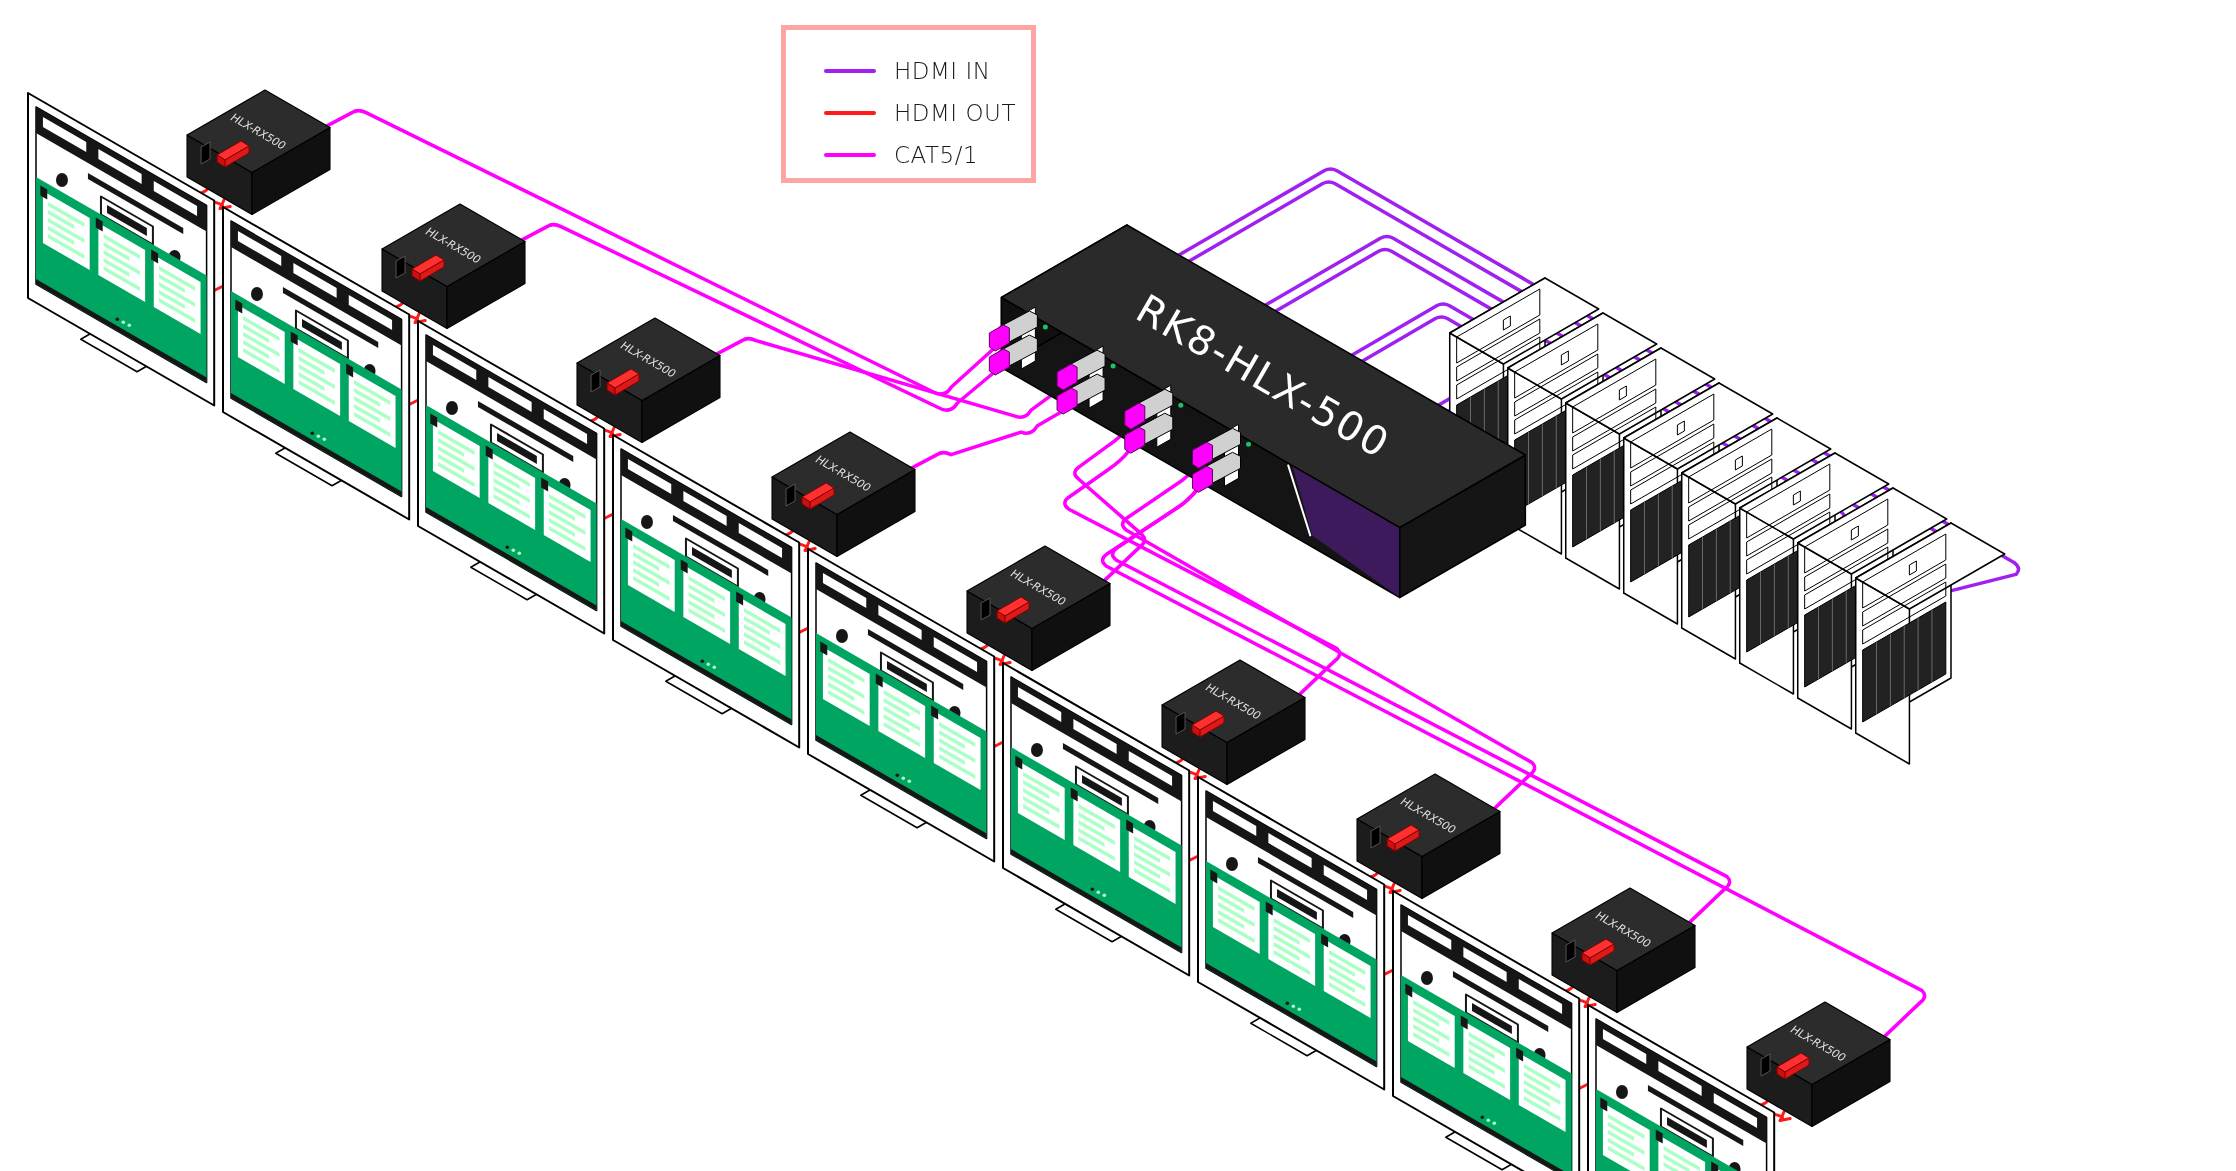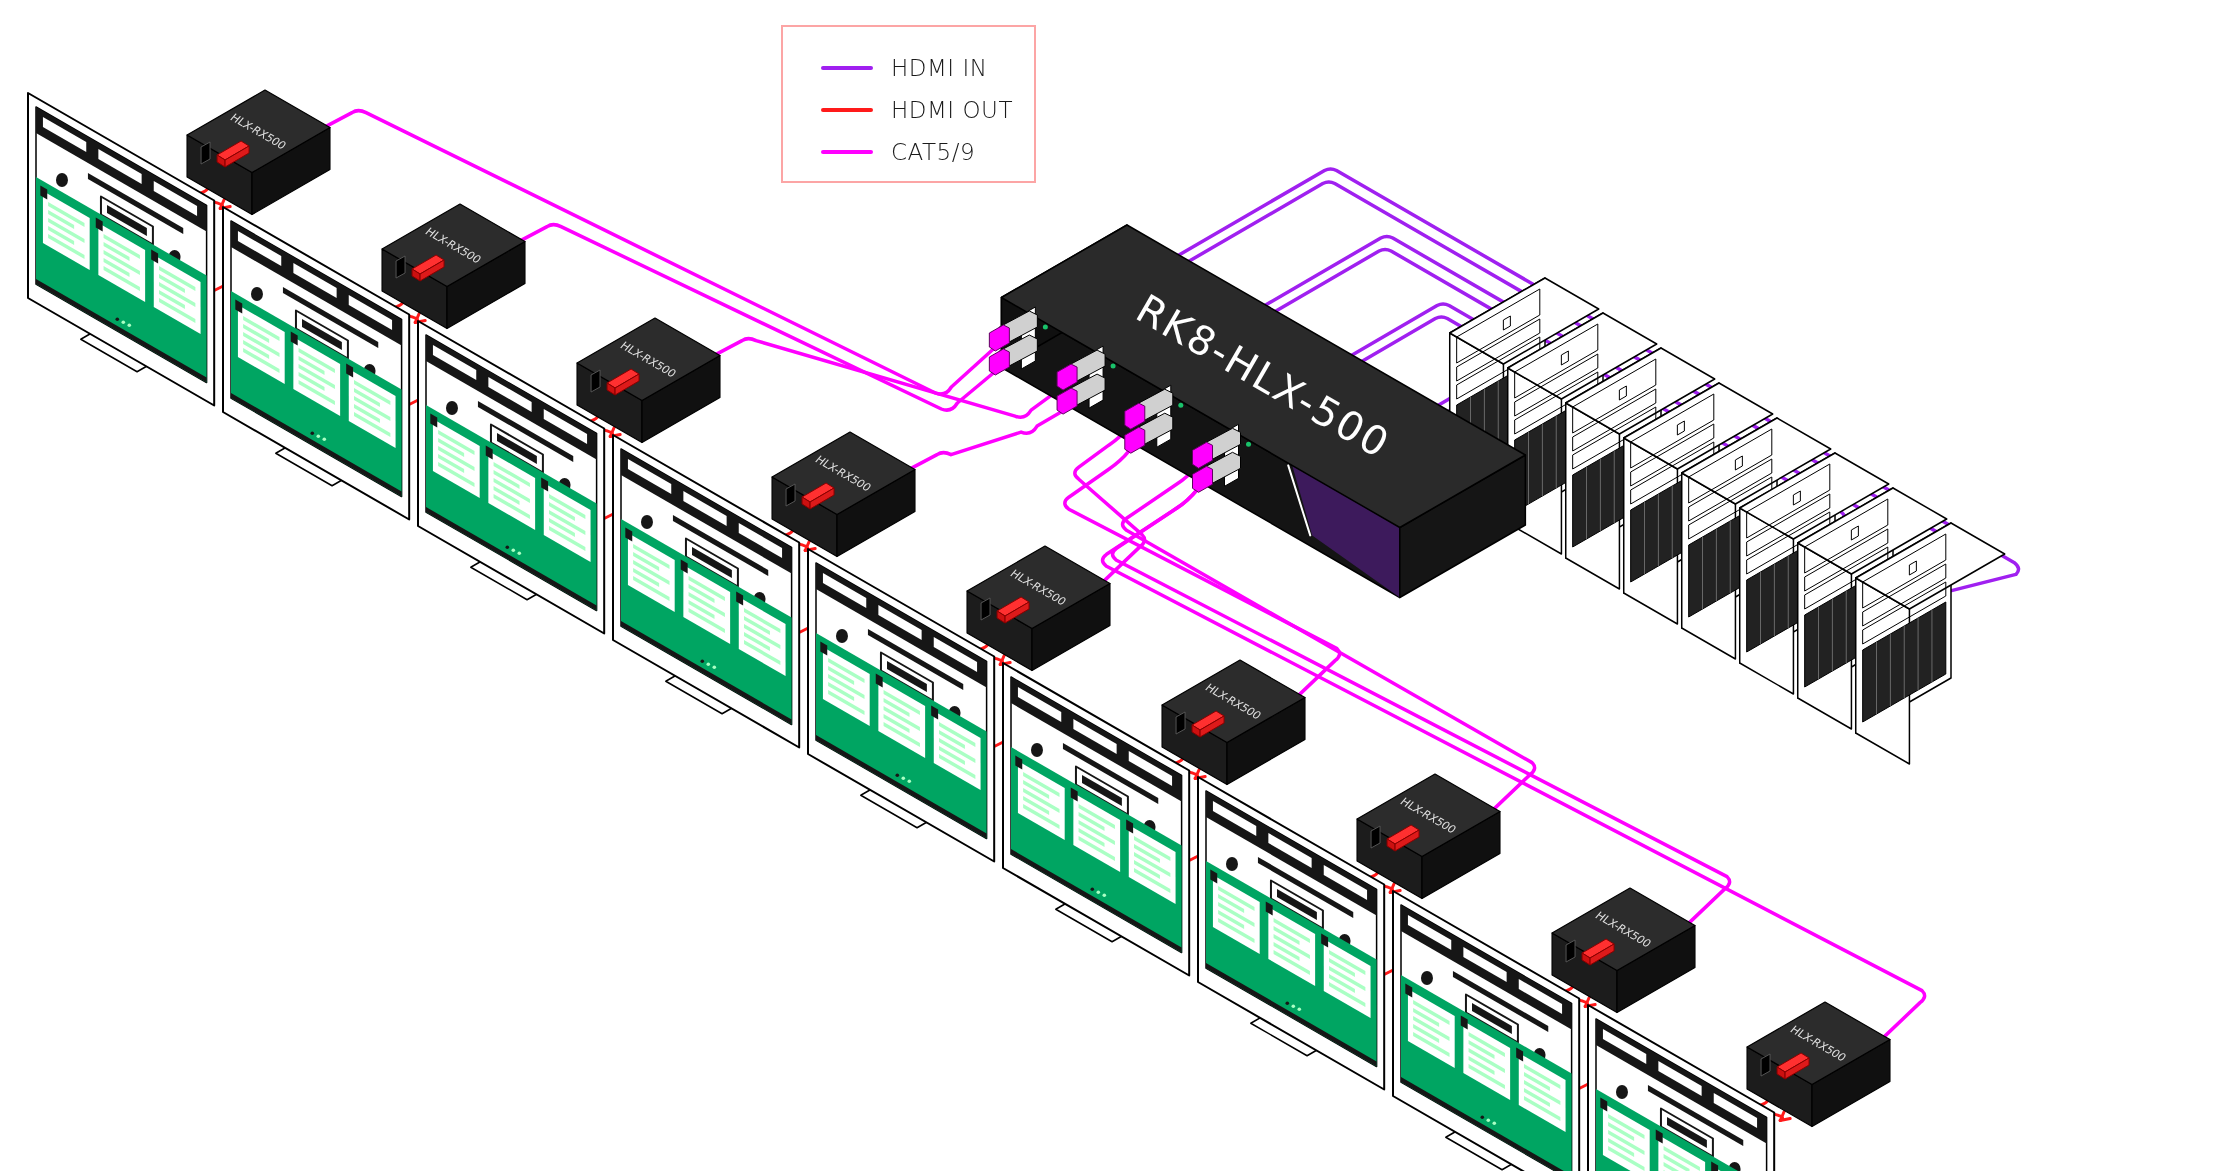--- a/index.html
+++ b/index.html
@@ -1,20 +1,20 @@
 <!DOCTYPE html>
 <html><head>
 <meta charset="utf-8">
 <style>
   html, body { margin: 0; padding: 0; background: #ffffff; }
   body { width: 2236px; height: 1171px; overflow: hidden; position: relative; font-family: "Liberation Sans", "DejaVu Sans", sans-serif; }
   #stage { position: absolute; left: 0; top: 0; width: 2236px; height: 1171px; }
   .legend {
     position: absolute; left: 781px; top: 25px; width: 255px; height: 158px;
-    border: 2px solid #fca5a5; background: #ffffff; box-sizing: border-box;
+    border: 5px solid #fca5a5; background: #ffffff; box-sizing: border-box;
     padding: 20px 4px 0 38px;
   }
   .legend-row { display: flex; align-items: center; height: 42px; }
   .legend-swatch { width: 52px; height: 4px; border-radius: 2px; margin-right: 18px; }
   .legend-label { font-size: 23px; color: #1a1a1a; letter-spacing: 0.5px; font-family: "DejaVu Sans", sans-serif; font-weight: 300; }
   svg text { font-family: "DejaVu Sans", sans-serif; }
 </style>
 </head>
 <body>
 
@@ -689,16 +689,16 @@
     <div class="legend-row">
       <span class="legend-swatch" style="background: rgb(160, 32, 240);"></span>
       <span class="legend-label">HDMI IN</span>
     </div>
     <div class="legend-row">
       <span class="legend-swatch" style="background: rgb(255, 26, 26);"></span>
       <span class="legend-label">HDMI OUT</span>
     </div>
     <div class="legend-row">
       <span class="legend-swatch" style="background: rgb(255, 0, 255);"></span>
-      <span class="legend-label">CAT5/9</span>
+      <span class="legend-label">CAT5/1</span>
     </div>
   </div>
 </div>
 
 </body></html>

